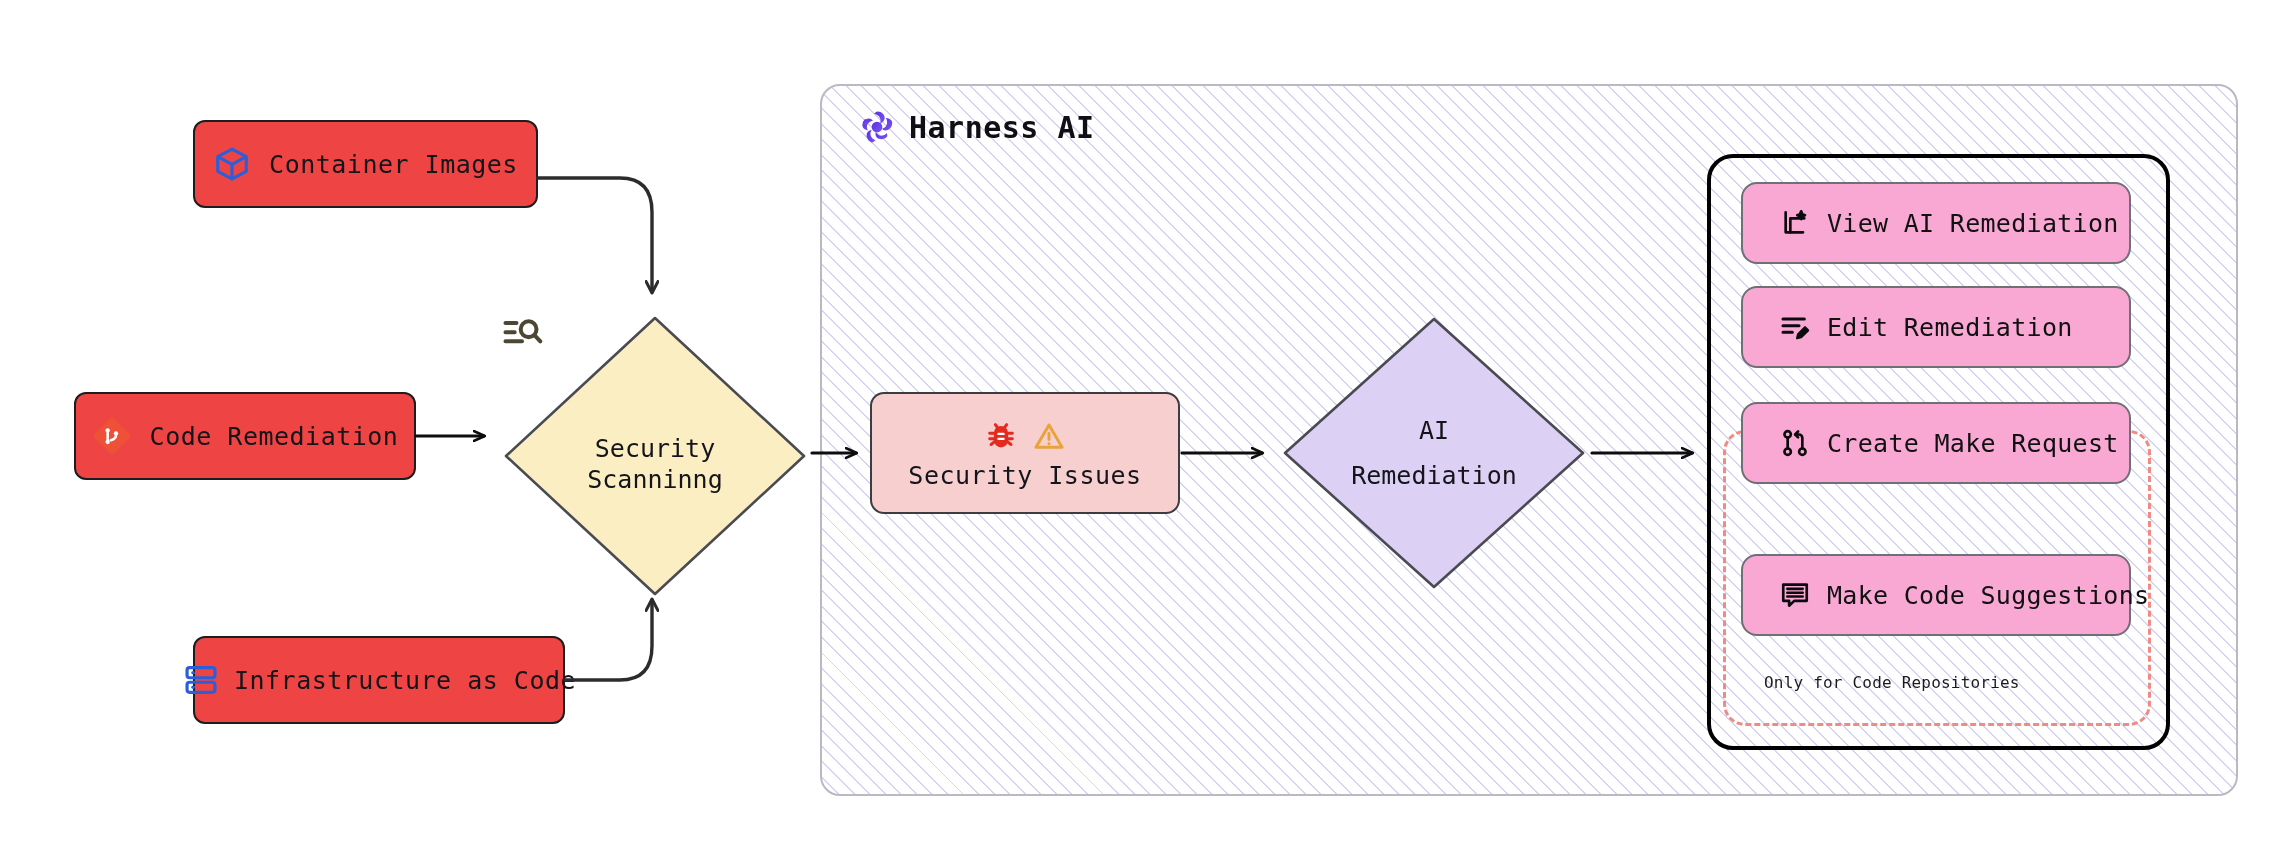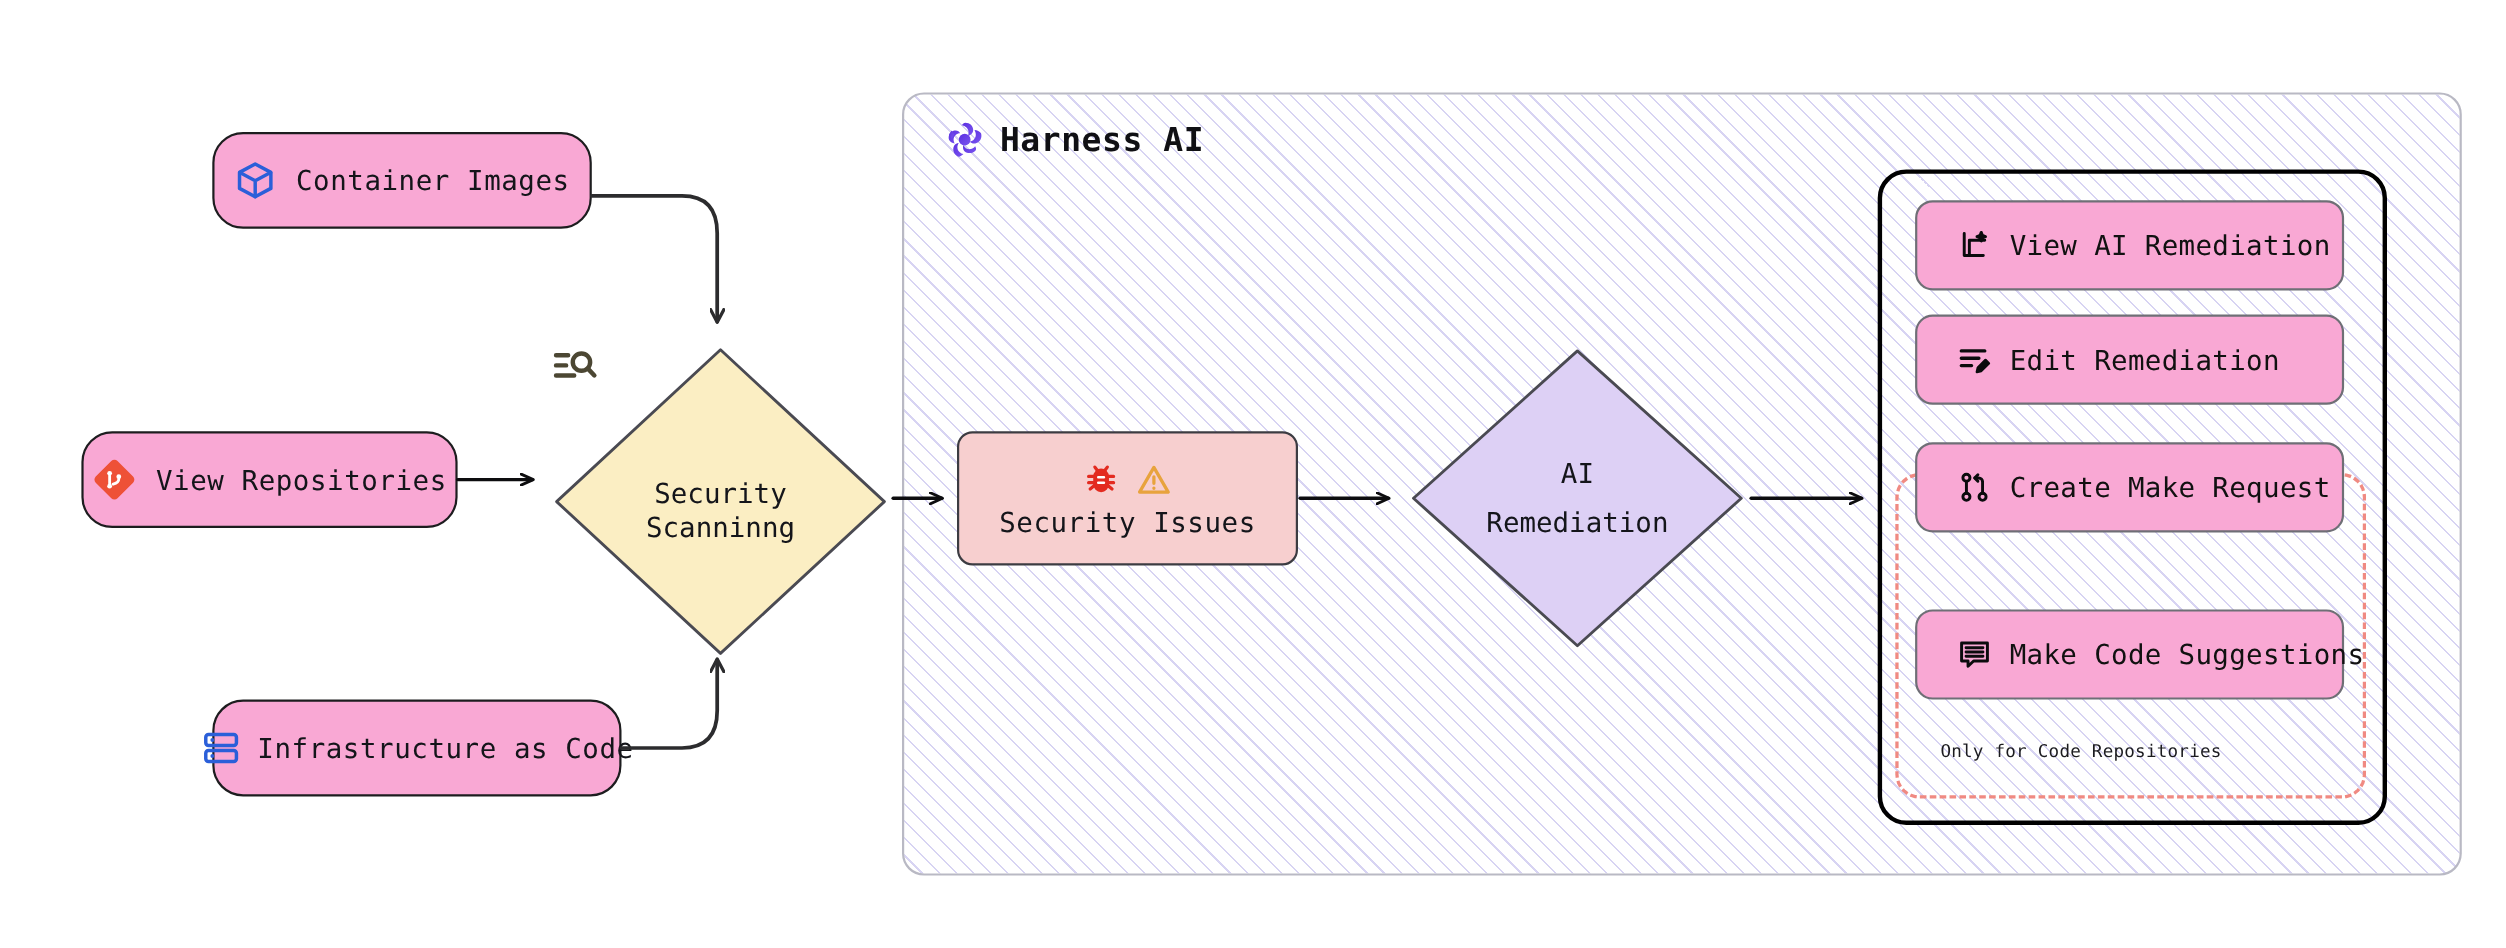--- a/index.html
+++ b/index.html
@@ -8,21 +8,21 @@
     font-family:"DejaVu Sans Mono","Liberation Mono",monospace;
     -webkit-font-smoothing:antialiased;
   }
   #stage{position:absolute;inset:0;width:2278px;height:862px;}
 
   
   .node{
     position:absolute;box-sizing:border-box;
     display:flex;align-items:center;justify-content:center;
     gap:14px;
-    background:#f9a8d4;border:2.2px solid #1d1d1f;border-radius:28px;
+    background:#ef4444;border:2.2px solid #1d1d1f;border-radius:12px;
     color:#14151a;
   }
   .node .lbl{white-space:nowrap;font-size:25px;letter-spacing:.5px;line-height:1;}
 
   
   #harness-group{
     position:absolute;left:820px;top:84px;width:1418px;height:712px;
     box-sizing:border-box;
     border:2px solid #b9b9c4;border-radius:20px;
     background-color:#ffffff;
@@ -200,21 +200,21 @@
       <svg class="ico" width="40" height="40" viewBox="0 0 24 24">
         <rect x="3.6" y="3.6" width="16.8" height="16.8" rx="2.4" transform="rotate(45 12 12)" fill="#ee5137"></rect>
         <g fill="none" stroke="#ffffff" stroke-width="1.55" stroke-linecap="round">
           <circle cx="9.4" cy="8.6" r="1.3" fill="#ffffff" stroke="none"></circle>
           <circle cx="9.4" cy="15.6" r="1.3" fill="#ffffff" stroke="none"></circle>
           <circle cx="14.4" cy="10.4" r="1.3" fill="#ffffff" stroke="none"></circle>
           <path d="M9.4 9.9v4.4M14.4 11.7c0 2-1.6 2.4-3.1 2.8"></path>
         </g>
       </svg>
     </span>
-    <span class="lbl">View Repositories</span>
+    <span class="lbl">Code Remediation</span>
   </div>
 
   <div class="node" style="left:193px;top:636px;width:372px;height:88px;gap:14px;">
     <span>
       <svg class="ico" width="38" height="38" viewBox="0 0 24 24" fill="none" stroke="#2b5fd9" stroke-width="2" stroke-linejoin="round">
         <rect x="3.2" y="4.2" width="17.6" height="6.4" rx="1.6"></rect>
         <rect x="3.2" y="13.4" width="17.6" height="6.4" rx="1.6"></rect>
         <circle cx="7" cy="7.4" r="1.15" fill="#2b5fd9" stroke="none"></circle>
         <circle cx="7" cy="16.6" r="1.15" fill="#2b5fd9" stroke="none"></circle>
       </svg>

